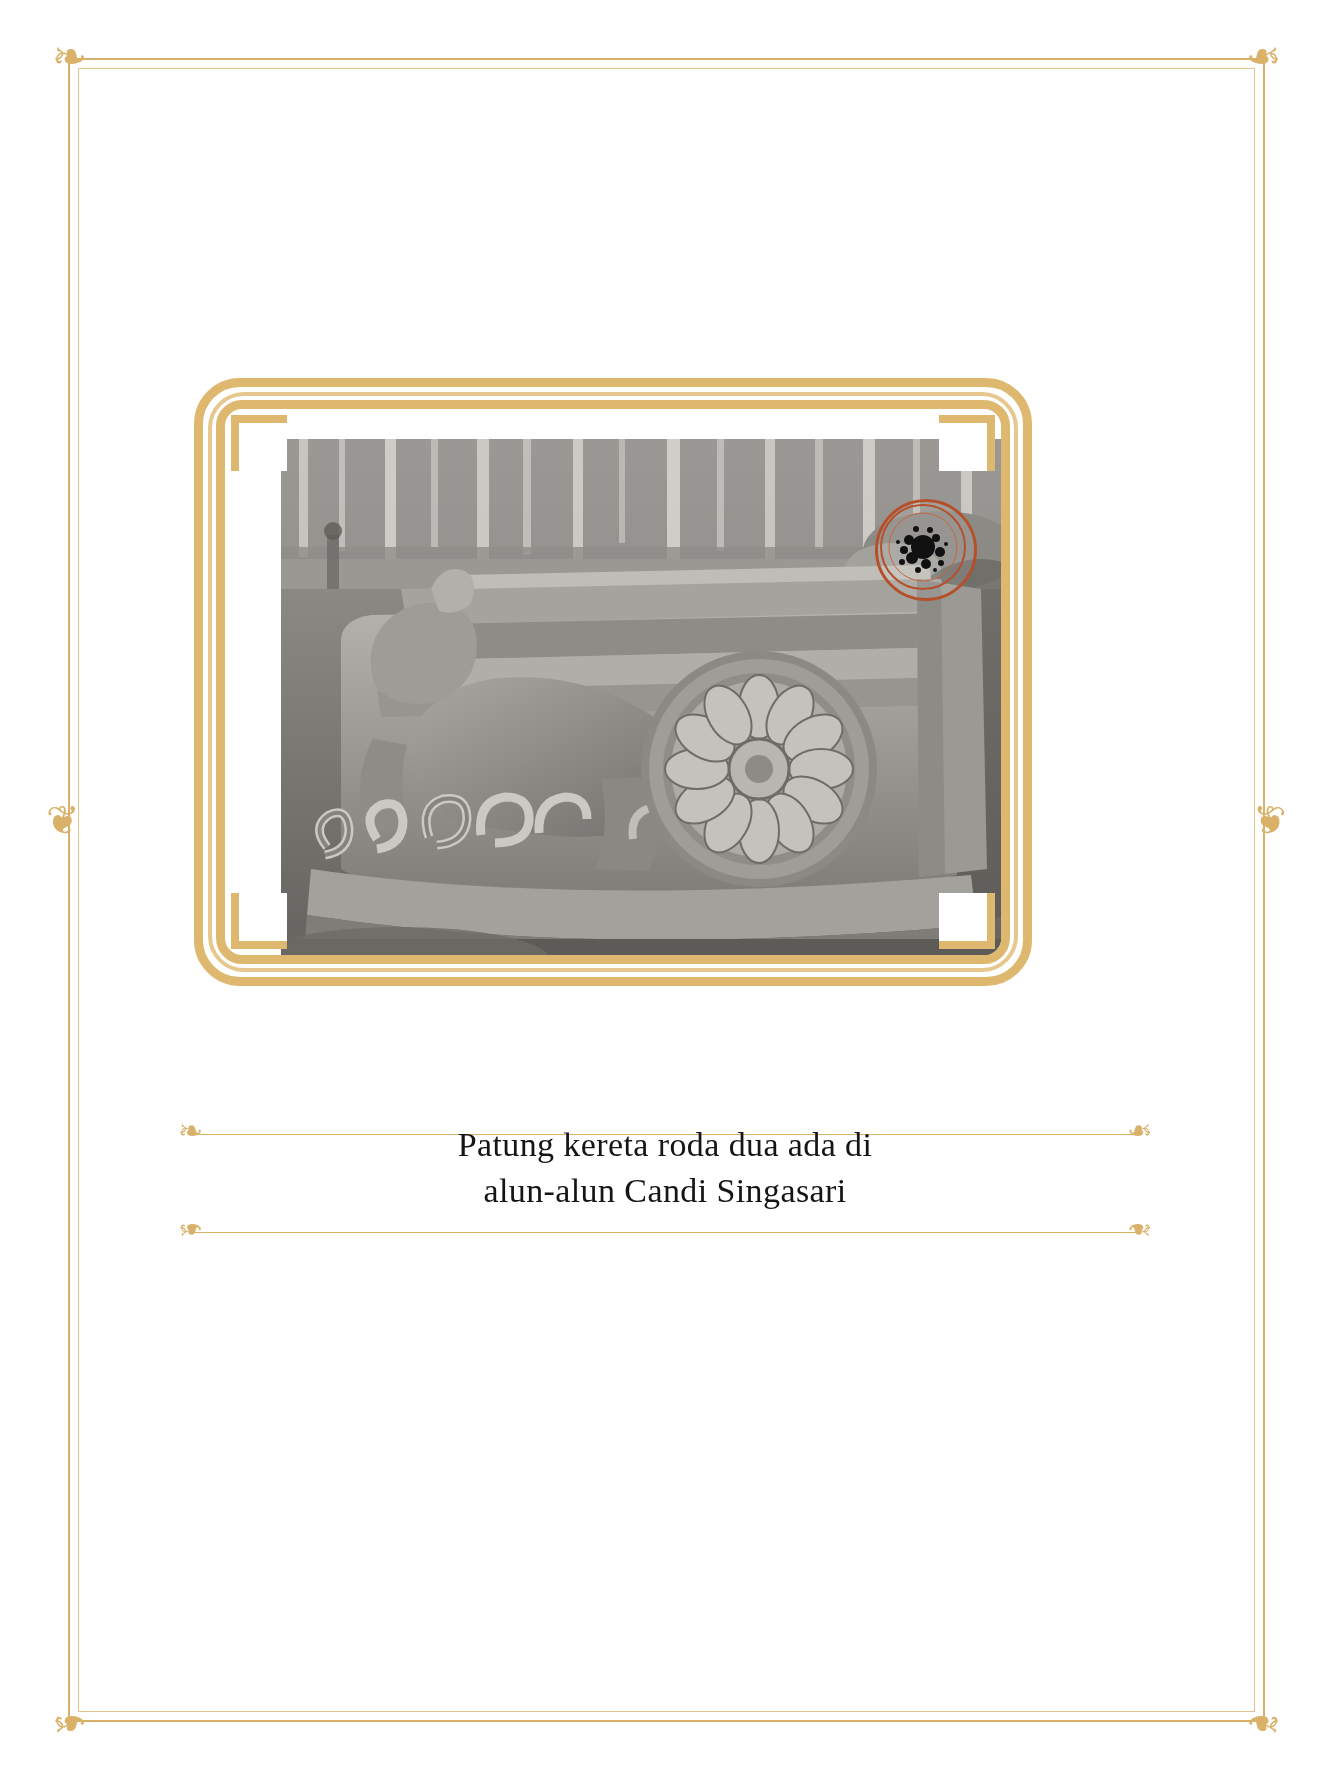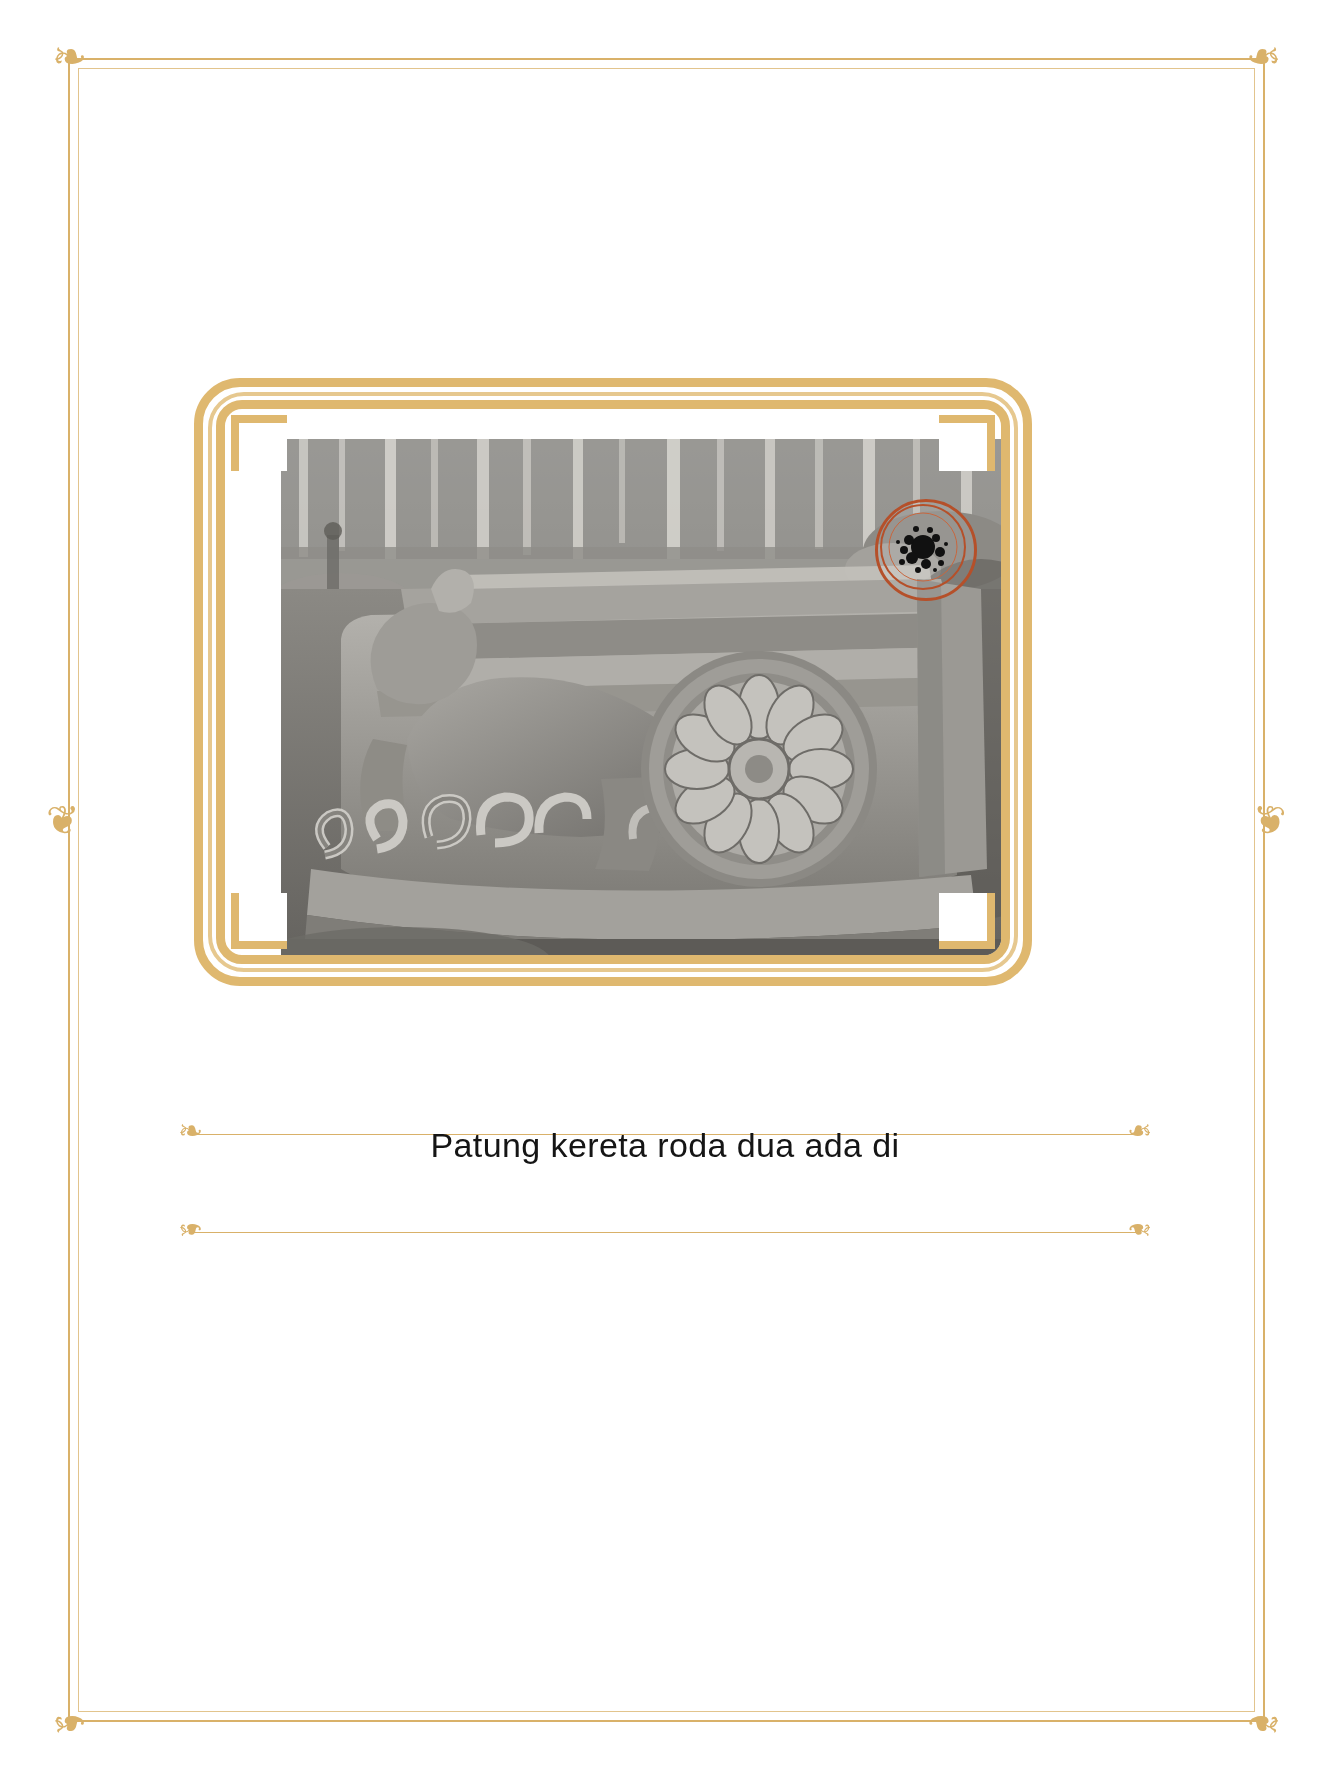--- a/index.html
+++ b/index.html
@@ -145,21 +145,21 @@
     background: #d9b169;
   }
   .rule-top { top: 24px; }
   .rule-bottom { top: 122px; }
 
   .caption-text {
     position: relative;
     font-size: 34px;
     line-height: 46px;
     color: #151515;
-    font-family: Liberation Sans, sans-serif;
+    font-family: Liberation Serif, serif;
     padding: 12px 120px 10px 120px;
     letter-spacing: 0.4px;
   }
 
   .cap-orn {
     position: absolute;
     color: #d9b169;
     font-size: 30px;
     line-height: 30px;
     font-family: "DejaVu Serif", serif;
@@ -349,14 +349,15 @@
   <div class="caption-rule rule-top"></div>
   <div class="caption-rule rule-bottom"></div>
 
   <div class="cap-orn cap-tl">❧</div>
   <div class="cap-orn cap-tr">❧</div>
   <div class="cap-orn cap-bl">❧</div>
   <div class="cap-orn cap-br">❧</div>
 
   <div class="caption-text">
     <div>Patung kereta roda dua ada di</div>
+    <div>alun-alun Candi Singasari</div>
   </div>
 </div>
 
 </body></html>

